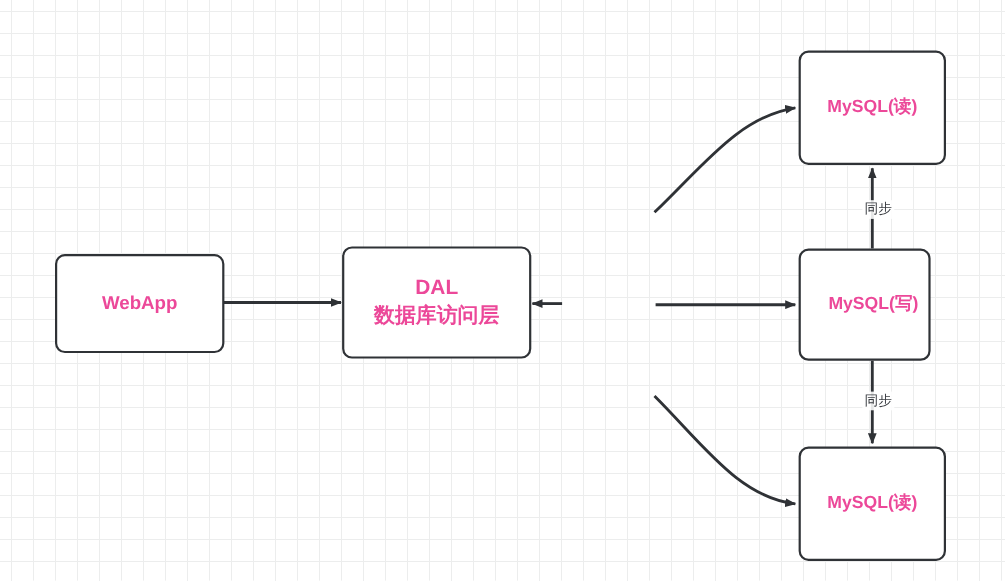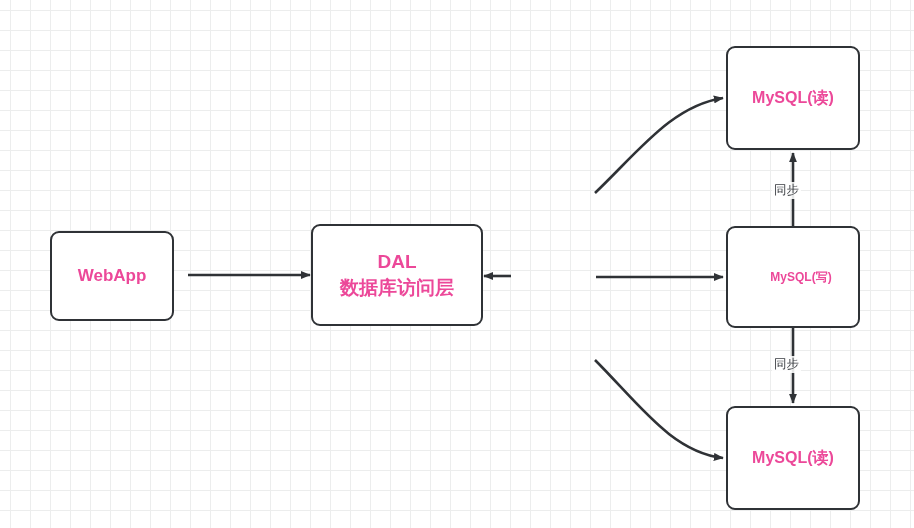--- a/index.html
+++ b/index.html
@@ -35,25 +35,25 @@
     color: #ec4899;
     z-index: 3;
     line-height: 1.35;
   }
   .node .line1, .node .line2 {
     display: block;
     white-space: nowrap;
   }
   .node.bold { font-weight: bold; }
 
-  #node-webapp  { left: 50px;  top: 231px; width: 124px; height: 90px;  font-size: 17px; }
+  #node-webapp  { left: 50px;  top: 231px; width: 154px; height: 90px;  font-size: 17px; }
   #node-dal     { left: 311px; top: 224px; width: 172px; height: 102px; font-size: 19px; }
   #node-cache   { left: 511px; top: 192px; width: 85px;  height: 169px; font-size: 17px; }
   #node-mysql-r1{ left: 726px; top: 46px;  width: 134px; height: 104px; font-size: 16px; }
-  #node-mysql-w { left: 726px; top: 226px; width: 134px; height: 102px; font-size: 12px; padding-left: 16px; }
+  #node-mysql-w { left: 726px; top: 226px; width: 120px; height: 102px; font-size: 16px; padding-left: 16px; }
   #node-mysql-r2{ left: 726px; top: 406px; width: 134px; height: 104px; font-size: 16px; }
 
   #node-dal .line1 { font-weight: bold; }
   #node-dal .line2 { font-weight: bold; }
 
   svg#edges {
     position: absolute;
     left: 0; top: 0;
     width: 914px;
     height: 528px;
@@ -61,20 +61,21 @@
     pointer-events: none;
   }
   .edge-label {
     position: absolute;
     z-index: 4;
     font-size: 12.5px;
     color: #3a3d42;
     background: rgba(255,255,255,0.88);
     padding: 0 2px;
     white-space: nowrap;
+    margin-left: 12px;
   }
   #label-sync-top    { left: 772px; top: 182px; }
   #label-sync-bottom { left: 772px; top: 356px; }
 </style>
 </head>
 <body>
 
 <div id="canvas">
 
   <svg id="edges" viewBox="0 0 914 528">

